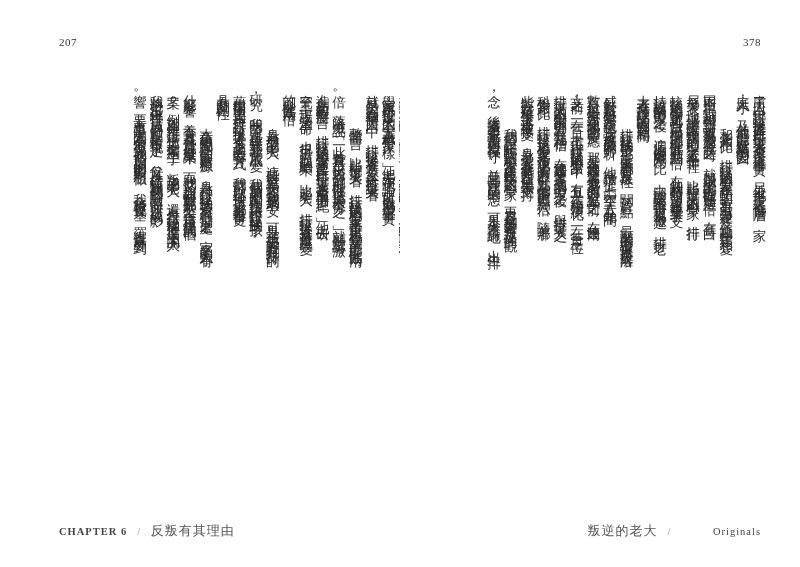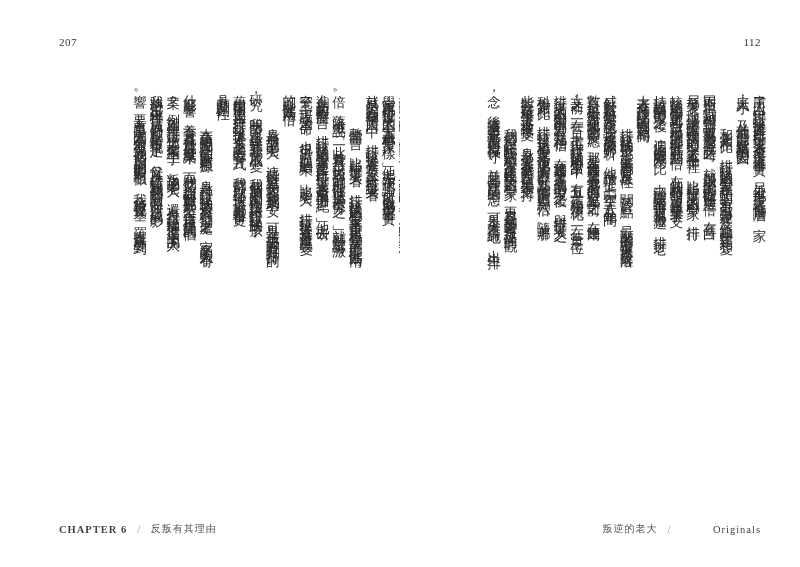--- a/index.html
+++ b/index.html
@@ -70,21 +70,21 @@
     letter-spacing: 0.6px;
     display: flex;
     align-items: center;
     gap: 10px;
     white-space: nowrap;
   }
   .page.left .footer { left: 59px; }
   .page.right .footer { right: 59px; }
   .footer .chapter { font-weight: bold; letter-spacing: 1px; }
   .footer .slash { color: #888; font-weight: normal; }
-  .footer .cjk { font-family: "DejaVu Sans", sans-serif; font-size: 10px; letter-spacing: 1px; color: #555; }
+  .footer .cjk { font-family: "DejaVu Sans", sans-serif; font-size: 13px; letter-spacing: 1px; color: #555; }
   .footer .book-en { letter-spacing: 1px; margin-left: 32px; }
 </style>
 </head>
 <body>
 
 <div class="page left">
   <div class="page-number">207</div>
   <div class="text-block" id="left-text">
       <div class="col">行的影響更甚於年齡。薩洛威寫道：「在接受演化論的程度上，排行較後的八十歲科</div>
       <div class="col">學家就跟排行老大的二十五歲科學家一樣。」他主張演化論「之所以成為歷史事實，</div>
@@ -105,21 +105,21 @@
       <div class="col">響。要看出手足之間為何不像我們所預期的那般相似，我會檢視傑基．羅賓森所受到</div>
     </div>
   <div class="footer">
     <span class="chapter">CHAPTER 6</span>
     <span class="slash">/</span>
     <span class="cjk">反叛有其理由</span>
   </div>
 </div>
 
 <div class="page right">
-  <div class="page-number">112</div>
+  <div class="page-number">378</div>
   <div class="text-block" id="right-text">
       <div class="col">慮了人口中排行較後者要比排行老大者來得多這件事實，另外也考慮了社會階層、家</div>
       <div class="col">庭大小，及其他可能影響結果的變因。</div>
       <div class="col indent">和老大相比，排行較後的科學家在牛頓的「萬有引力定律」及「運動定律」和愛</div>
       <div class="col">因斯坦「特別相對論」被視為激進觀念之時，就加以承認的可能性超過三倍。在哥白</div>
       <div class="col">尼發表了「地球繞著太陽旋轉」的模型之後五十年裡，比起排行老大的科學家，排行</div>
       <div class="col">較後的科學家認可哥白尼模型的可能性為五點四倍。在伽利略發明望遠鏡並發表了支</div>
       <div class="col">持該模型的發現之後，這個比例就降為一比一。由於該理論不再被視為激進，排行老</div>
       <div class="col">大者支持該理論的比例就相同。</div>
       <div class="col indent">排行較後的孩子可能生來就帶有反叛性。關於這一點，最顯著的證據來自於薩洛</div>

